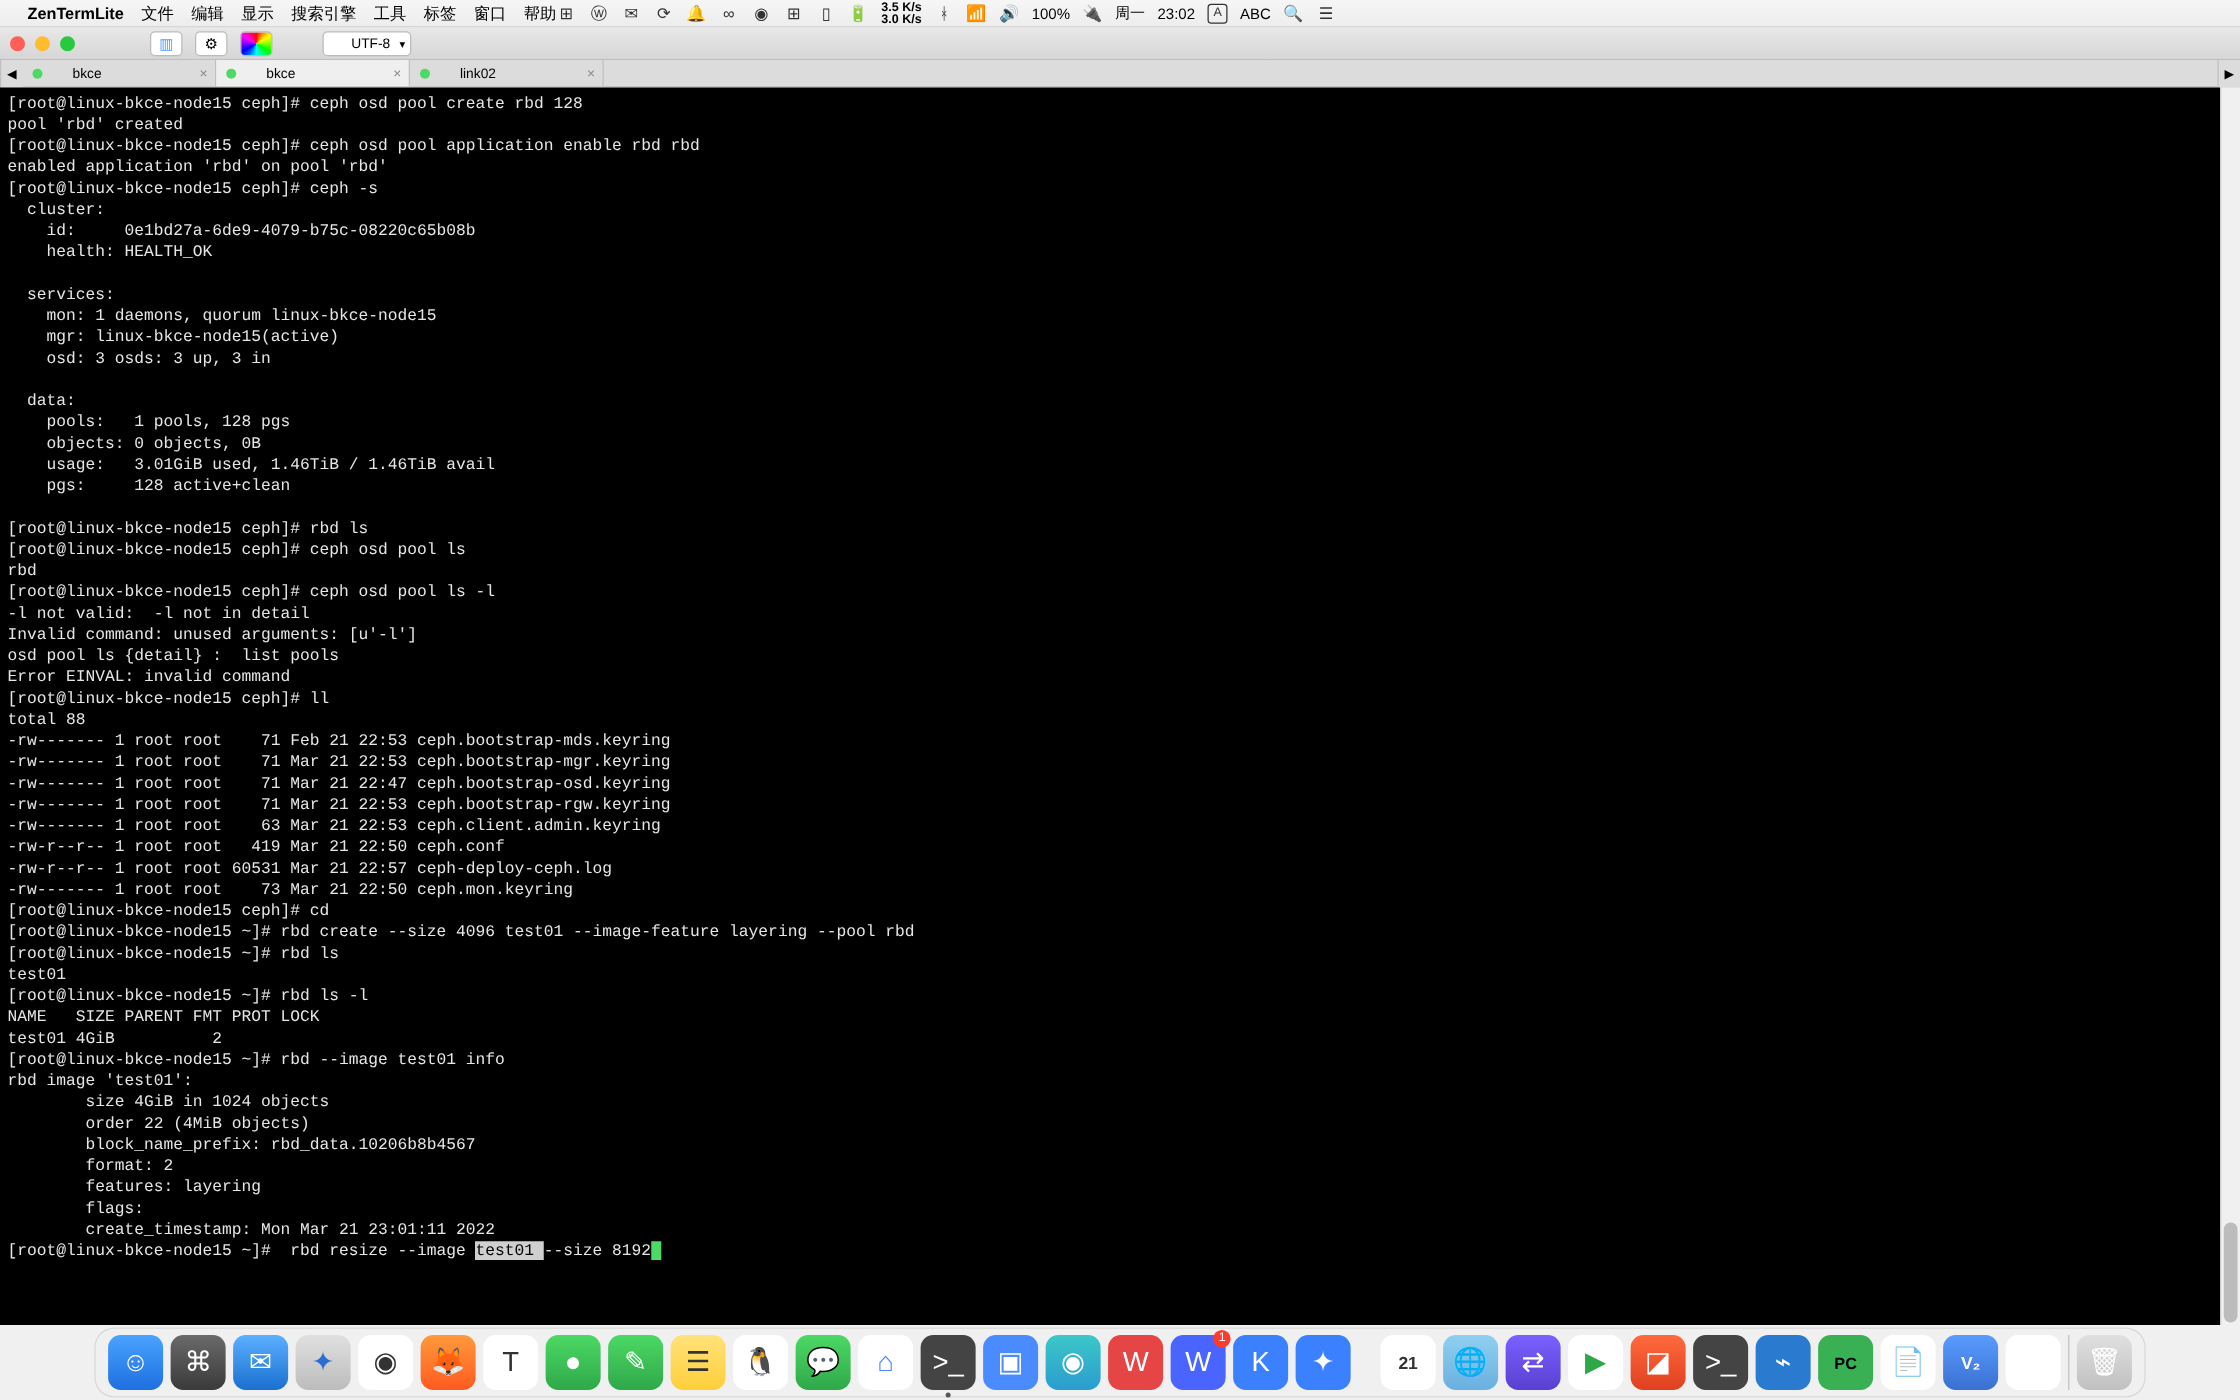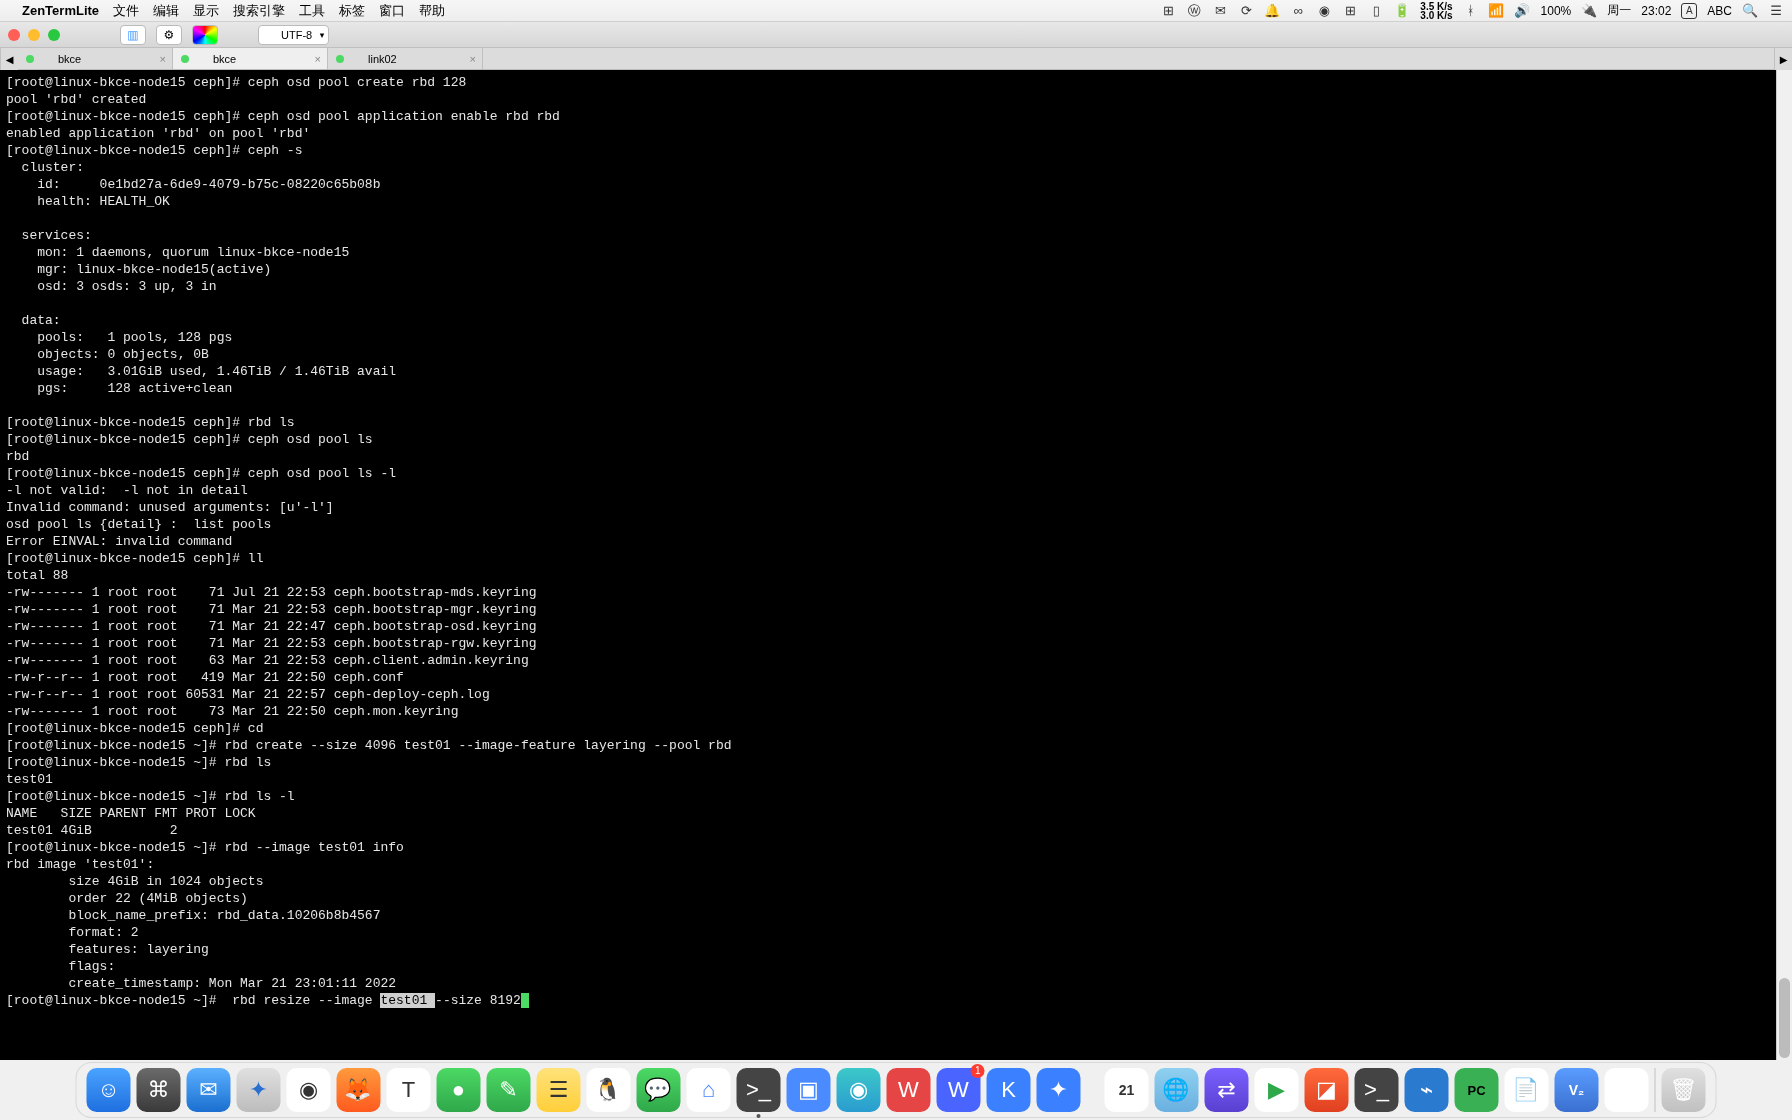--- a/index.html
+++ b/index.html
@@ -14,21 +14,20 @@
 
 
 .menubar {
   height: 22px;
   background: linear-gradient(#f6f6f6, #ededed);
   display: flex;
   align-items: center;
   font-size: 13px;
   padding: 0 8px;
   border-bottom: 1px solid #d0d0d0;
-  justify-content: space-between;
 }
 .menubar-left { display: flex; align-items: center; gap: 14px; }
 .menubar-right { display: flex; align-items: center; gap: 10px; font-size: 12px; }
 .apple-logo { font-size: 15px; }
 .app-name { font-weight: 600; }
 .menu-icon { width: 16px; height: 16px; display:inline-flex; align-items:center; justify-content:center; font-size:13px; color:#333; }
 .netspeed { font-size: 10px; line-height: 9px; text-align:right;font-weight:bold; }
 
 
 .window-toolbar {
@@ -192,21 +191,21 @@
 <span>[root@linux-bkce-node15 ceph]# rbd ls</span>
 <span>[root@linux-bkce-node15 ceph]# ceph osd pool ls</span>
 <span>rbd</span>
 <span>[root@linux-bkce-node15 ceph]# ceph osd pool ls -l</span>
 <span>-l not valid:  -l not in detail</span>
 <span>Invalid command: unused arguments: [u'-l']</span>
 <span>osd pool ls {detail} :  list pools</span>
 <span>Error EINVAL: invalid command</span>
 <span>[root@linux-bkce-node15 ceph]# ll</span>
 <span>total 88</span>
-<span>-rw------- 1 root root    71 Jul 21 22:53 ceph.bootstrap-mds.keyring</span>
+<span>-rw------- 1 root root    71 Feb 21 22:53 ceph.bootstrap-mds.keyring</span>
 <span>-rw------- 1 root root    71 Mar 21 22:53 ceph.bootstrap-mgr.keyring</span>
 <span>-rw------- 1 root root    71 Mar 21 22:47 ceph.bootstrap-osd.keyring</span>
 <span>-rw------- 1 root root    71 Mar 21 22:53 ceph.bootstrap-rgw.keyring</span>
 <span>-rw------- 1 root root    63 Mar 21 22:53 ceph.client.admin.keyring</span>
 <span>-rw-r--r-- 1 root root   419 Mar 21 22:50 ceph.conf</span>
 <span>-rw-r--r-- 1 root root 60531 Mar 21 22:57 ceph-deploy-ceph.log</span>
 <span>-rw------- 1 root root    73 Mar 21 22:50 ceph.mon.keyring</span>
 <span>[root@linux-bkce-node15 ceph]# cd</span>
 <span>[root@linux-bkce-node15 ~]# rbd create --size 4096 test01 --image-feature layering --pool rbd</span>
 <span>[root@linux-bkce-node15 ~]# rbd ls</span>

